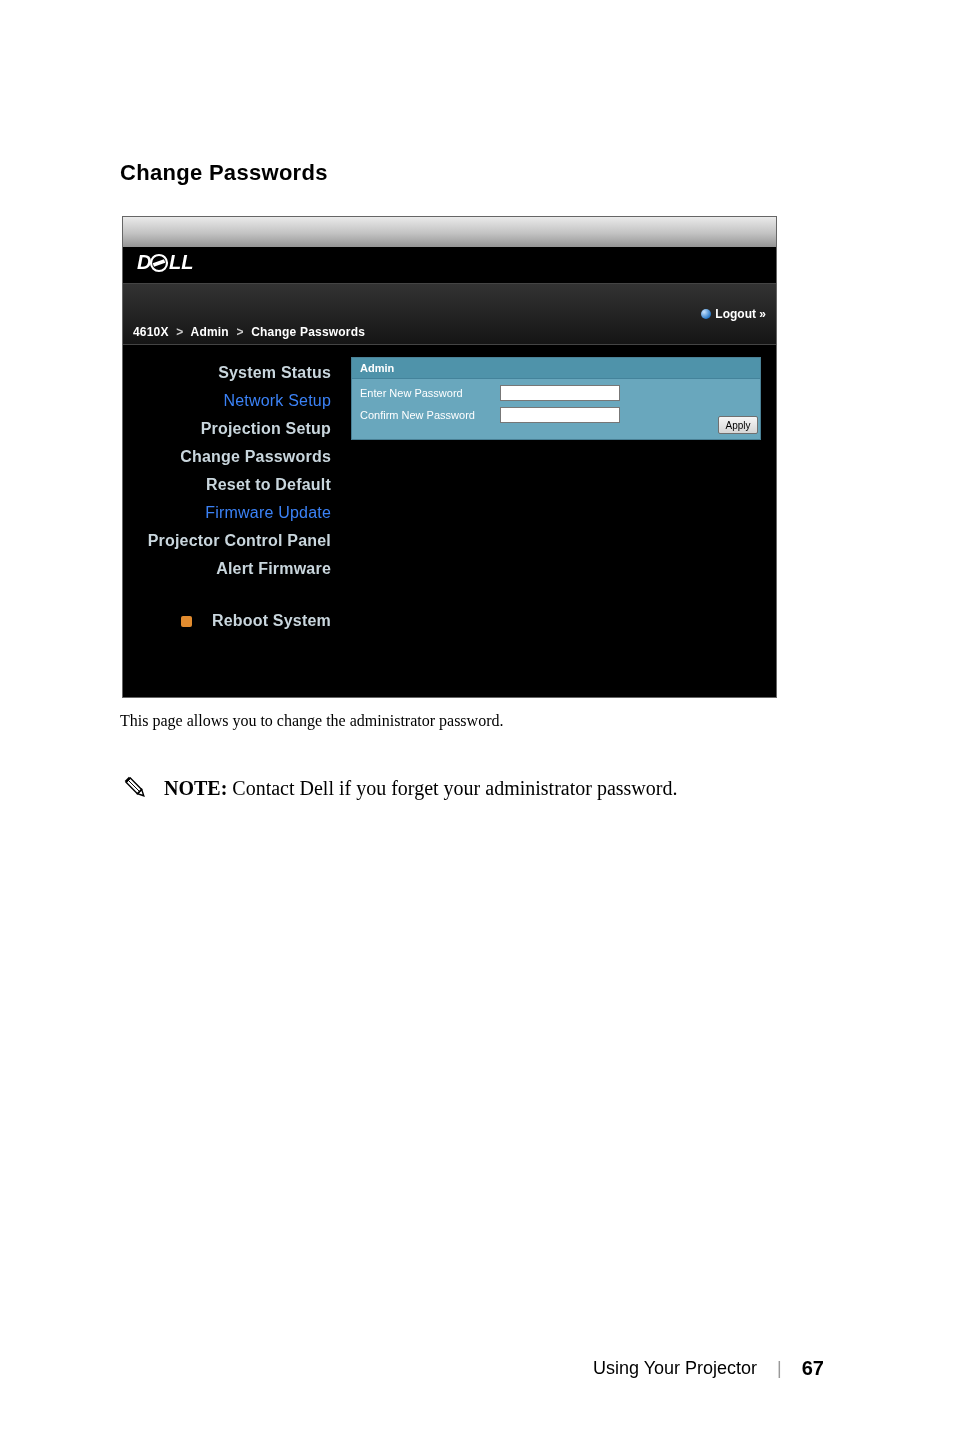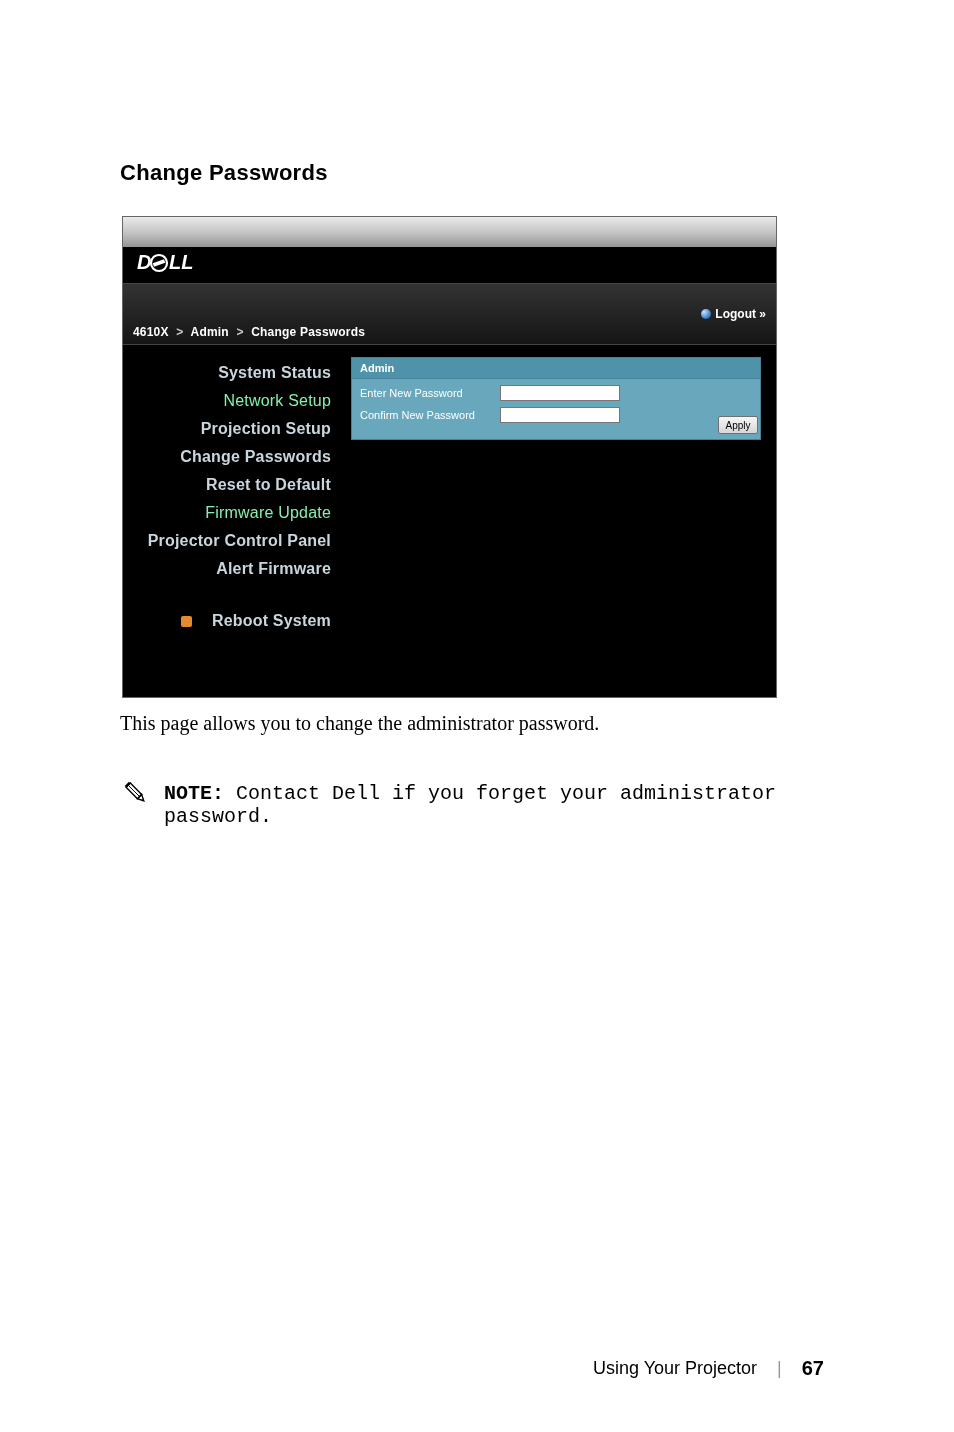--- a/index.html
+++ b/index.html
@@ -76,21 +76,21 @@
   }
   .sidebar-item {
     color:#5b8196;
     font-size:16px;
     padding:5px 6px;
     text-align:right;
     width:100%;
     letter-spacing:.2px;
   }
   .sidebar-item.bold { color:#c9d6dd; font-weight:bold; }
-  .sidebar-item.dim  { color:#86efac; }
+  .sidebar-item.dim  { color:#3b82f6; }
   .sidebar-reboot { margin-top:24px; display:flex; justify-content:flex-end; align-items:center; gap:20px; }
   .reboot-icon { width:11px;height:11px;background:#e28c2f;display:inline-block;border-radius:2px; }
 
   .main-panel {
     flex:1;
     padding: 8px 10px 10px 10px;
   }
   .admin-box {
     background:#69a7bd;
     border:1px solid #4a8095;
@@ -120,39 +120,39 @@
     border-radius:2px;
   }
   .apply-wrap { position:relative; height:0; }
   .apply-wrap .apply-btn { top:-24px; left: 367px; }
 
   .app-footer { height: 32px; background:#000; }
 
   
   .desc-text {
     font-family: Georgia, 'Times New Roman', serif;
-    font-size:20px;
+    font-size:16px;
     margin-bottom:10px;
   }
   .bullet-list { margin-left: 60px; list-style: disc; }
   .bullet-list li {
     font-family: Georgia,'Times New Roman',serif;
     font-size:20px;
     margin-bottom:10px;
     padding-left:6px;
   }
   .bullet-list li::marker { font-size:16px; }
   .bold-inline { font-weight:bold; font-family: Georgia,'Times New Roman',serif; }
 
   .note-row { display:flex; align-items:flex-start; gap:14px; margin-top:44px; margin-left:2px; }
   .pencil-icon {
     width:28px;height:28px;
     transform: rotate(0deg);
   }
-  .note-text { font-size:20px; font-family:Liberation Mono, monospace; padding-top:3px; }
+  .note-text { font-size:20px; font-family:Liberation Serif, serif; padding-top:3px; }
   .note-label { font-weight:bold; }
 
   
   .page-footer {
     position:absolute;
     bottom:52px;
     right:130px;
     font-family: "Helvetica Neue", Arial, sans-serif;
     font-size:18px;
     display:flex;

